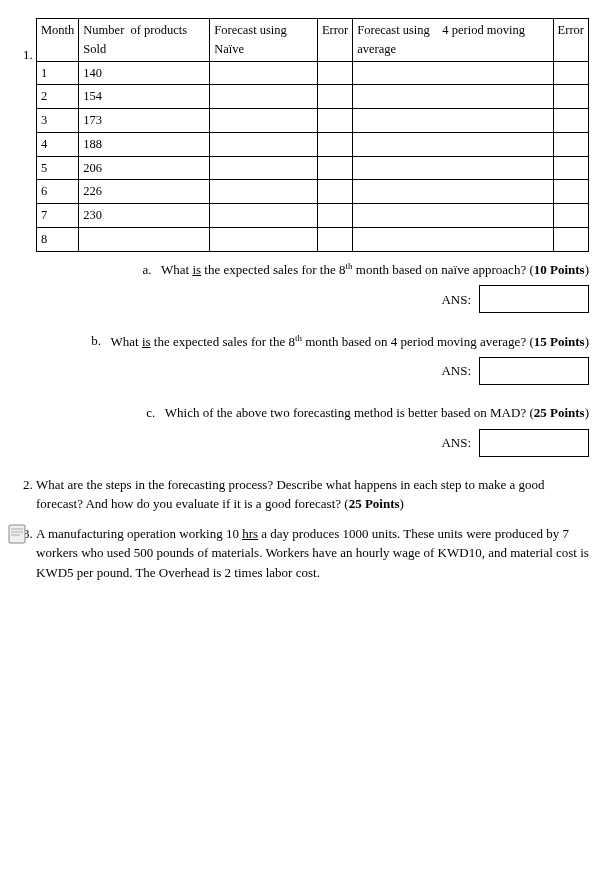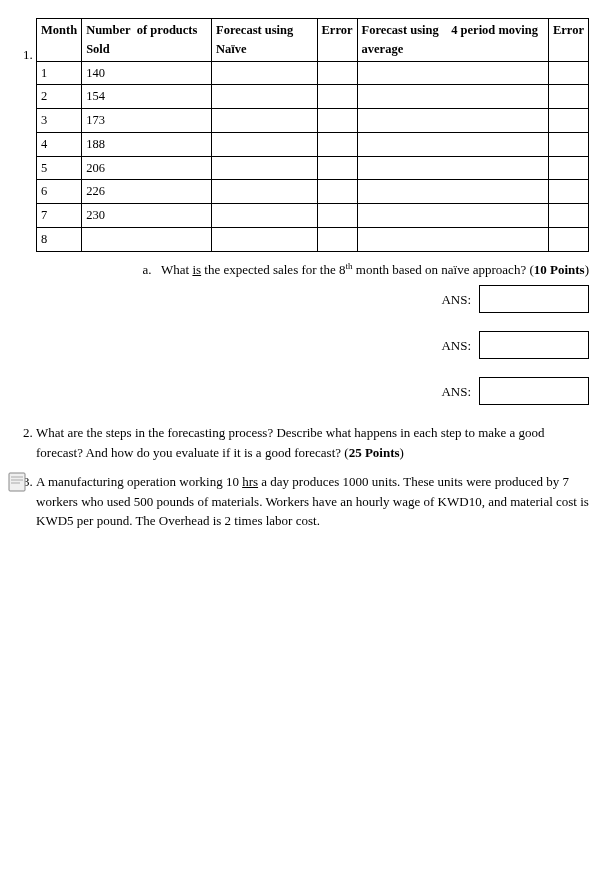--- a/index.html
+++ b/index.html
@@ -27,21 +27,21 @@
       width: 100%;
       font-size: 12.5px;
     }
     table.data-table td, table.data-table th {
       border: 1px solid #000;
       padding: 2px 4px;
       vertical-align: top;
       min-width: 30px;
     }
     table.data-table .header-cell {
-      font-weight: bold;
+      font-weight: normal;
       vertical-align: top;
     }
     .sub-questions {
       margin-top: 8px;
       padding-left: 10px;
     }
     .sub-question {
       margin-bottom: 18px;
     }
     .sub-question-text {
@@ -184,27 +184,35 @@
           <span>a.&nbsp;&nbsp;</span>
           <span>What <span class="underline">is</span> the expected sales for the 8<sup>th</sup> month based on naïve approach? (<span class="bold">10 Points</span>)</span>
         </div>
         <div class="ans-row">
           <span class="ans-label">ANS:</span>
           <span class="ans-box"></span>
         </div>
       </div>
 
       <div class="sub-question">
+        <div class="sub-question-text">
+          <span>b.&nbsp;&nbsp;</span>
+          <span>What <span class="underline">is</span> the expected sales for the 8<sup>th</sup> month based on 4 period moving average? (<span class="bold">15 Points</span>)</span>
+        </div>
         <div class="ans-row">
           <span class="ans-label">ANS:</span>
           <span class="ans-box"></span>
         </div>
       </div>
 
       <div class="sub-question">
+        <div class="sub-question-text">
+          <span>c.&nbsp;&nbsp;</span>
+          <span>Which of the above two forecasting method is better based on MAD? (<span class="bold">25 Points</span>)</span>
+        </div>
         <div class="ans-row">
           <span class="ans-label">ANS:</span>
           <span class="ans-box"></span>
         </div>
       </div>
     </div>
   </li>
 
   <li>
     <span>What are the steps in the forecasting process? Describe what happens in each step to make a good forecast? And how do you evaluate if it is a good forecast? (<span class="bold">25 Points</span>)</span>

